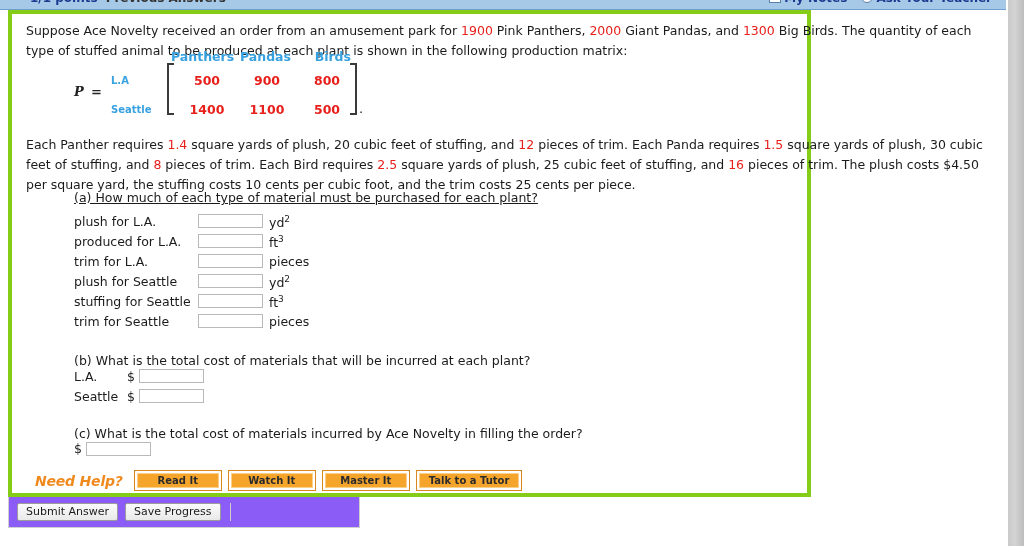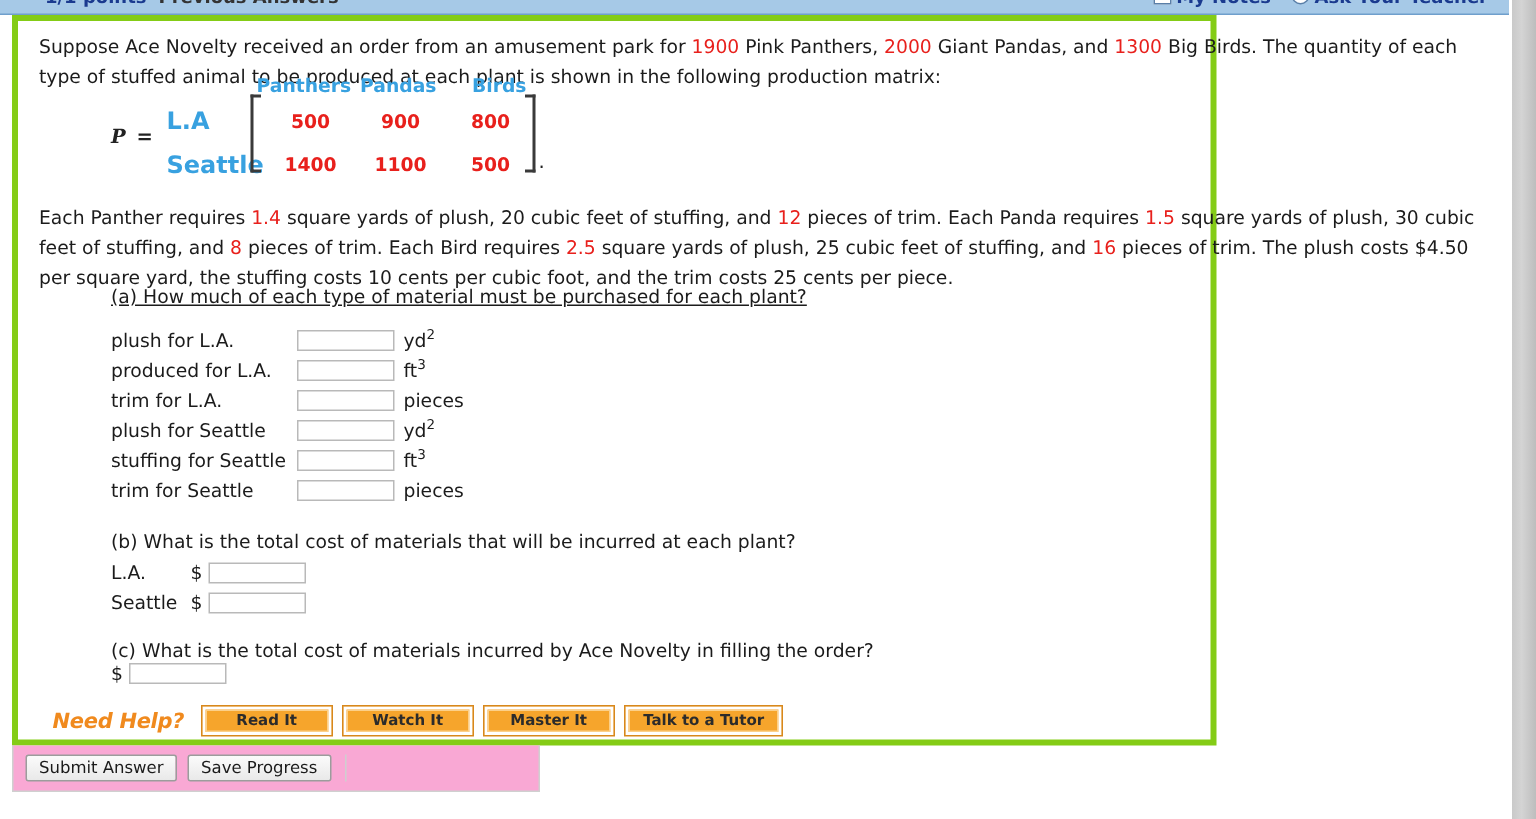--- a/index.html
+++ b/index.html
@@ -126,21 +126,21 @@
     color: #222;
   }
   .m-rowlabels {
     position: absolute;
     left: 44px; top: 8px;
     width: 60px;
   }
   .m-rowlabel {
     height: 29px;
     line-height: 29px;
-    font-size: 16px;
+    font-size: 10px;
     font-weight: bold;
     color: #38a1e0;
     text-align: left;
   }
   .m-collabels {
     position: absolute;
     left: 104px; top: -9px;
     width: 180px;
     display: flex;
   }
@@ -198,21 +198,21 @@
   }
   #part-a-q { top: 176px; text-decoration: underline; }
   #part-b-q { top: 339px; }
   #part-c-q { top: 412px; }
 
   .ans-rows { position: absolute; left: 62px; }
   #part-a-rows { top: 200px; }
   .ans-row {
     height: 20px;
     display: flex;
-    align-items: flex-end;
+    align-items: flex-start;
   }
   .ans-label {
     width: 124px;
     font-size: 12.5px;
     color: #1b1b1b;
     white-space: nowrap;
   }
   .ans-input {
     width: 65px;
     height: 14px;
@@ -283,21 +283,21 @@
     text-align: center;
     cursor: pointer;
     box-sizing: content-box;
   }
 
   
   #footer-panel {
     position: absolute;
     left: 8px; top: 497px;
     width: 352px; height: 31px;
-    background: #f9a8d4;
+    background: #8b5cf6;
     border: 1px solid #d0d0d0;
     border-top: none;
     box-sizing: border-box;
   }
   #footer-inner {
     position: absolute;
     left: 8px; top: 6px;
     display: flex;
     align-items: center;
   }

